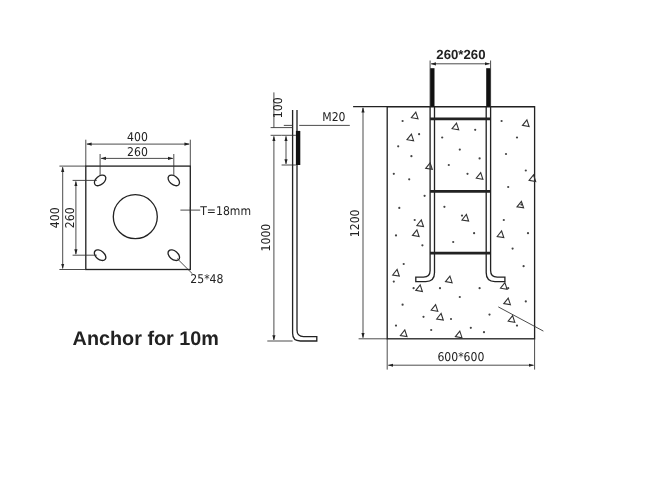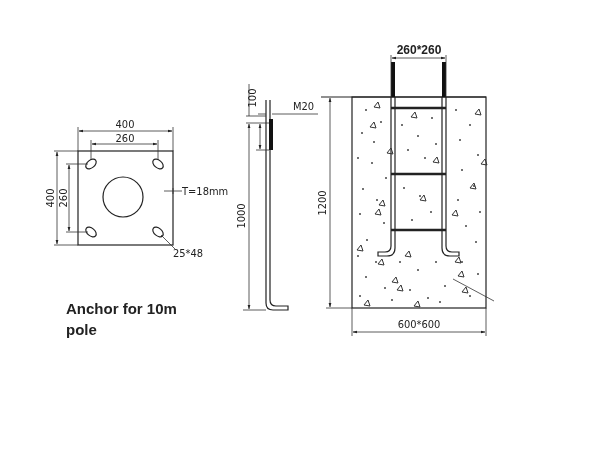--- a/index.html
+++ b/index.html
@@ -2,21 +2,21 @@
 <html><head>
   <meta charset="utf-8">
   <style>
     html, body { margin: 0; padding: 0; background: #ffffff; }
     body { width: 600px; height: 456px; position: relative; overflow: hidden; }
     #drawing { position: absolute; left: 0; top: 0; width: 600px; height: 456px; }
     .dimtxt { font-family: "DejaVu Sans Condensed", "DejaVu Sans", sans-serif; font-size: 11px; fill: #222; }
     .dimtxt-b { font-family: "Liberation Sans", sans-serif; font-size: 12px; font-weight: bold; fill: #222; }
     .caption {
       position: absolute; left: 66px; top: 298px; width: 150px;
-      font-family: "Liberation Sans", sans-serif; font-weight: bold; font-size: 15px;
+      font-family: "Liberation Sans", sans-serif; font-weight: bold; font-size: 18px;
       line-height: 21px; color: #222;
     }
     .ln { stroke: #222; stroke-width: 1.2; fill: none; }
     .thin { stroke: #333; stroke-width: 0.8; fill: none; }
     .thick { stroke: #111; stroke-width: 4; }
     .dot { fill: #444; }
     .tri { fill: none; stroke: #333; stroke-width: 1; }
   </style>
 </head>
 <body>
@@ -203,14 +203,13 @@
       <path class="tri" d="M458,276 l4,-5 l2,6 z"></path>
       <path class="tri" d="M462,292 l4,-5 l2,6 z"></path>
       <path class="tri" d="M364,305 l4,-5 l2,6 z"></path>
       <path class="tri" d="M414,306 l4,-5 l2,6 z"></path>
     </g>
   </g>
 </svg>
 
 <div class="caption">
   <div>Anchor for 10m</div>
-  <div>pole</div>
 </div>
 
 </body></html>

